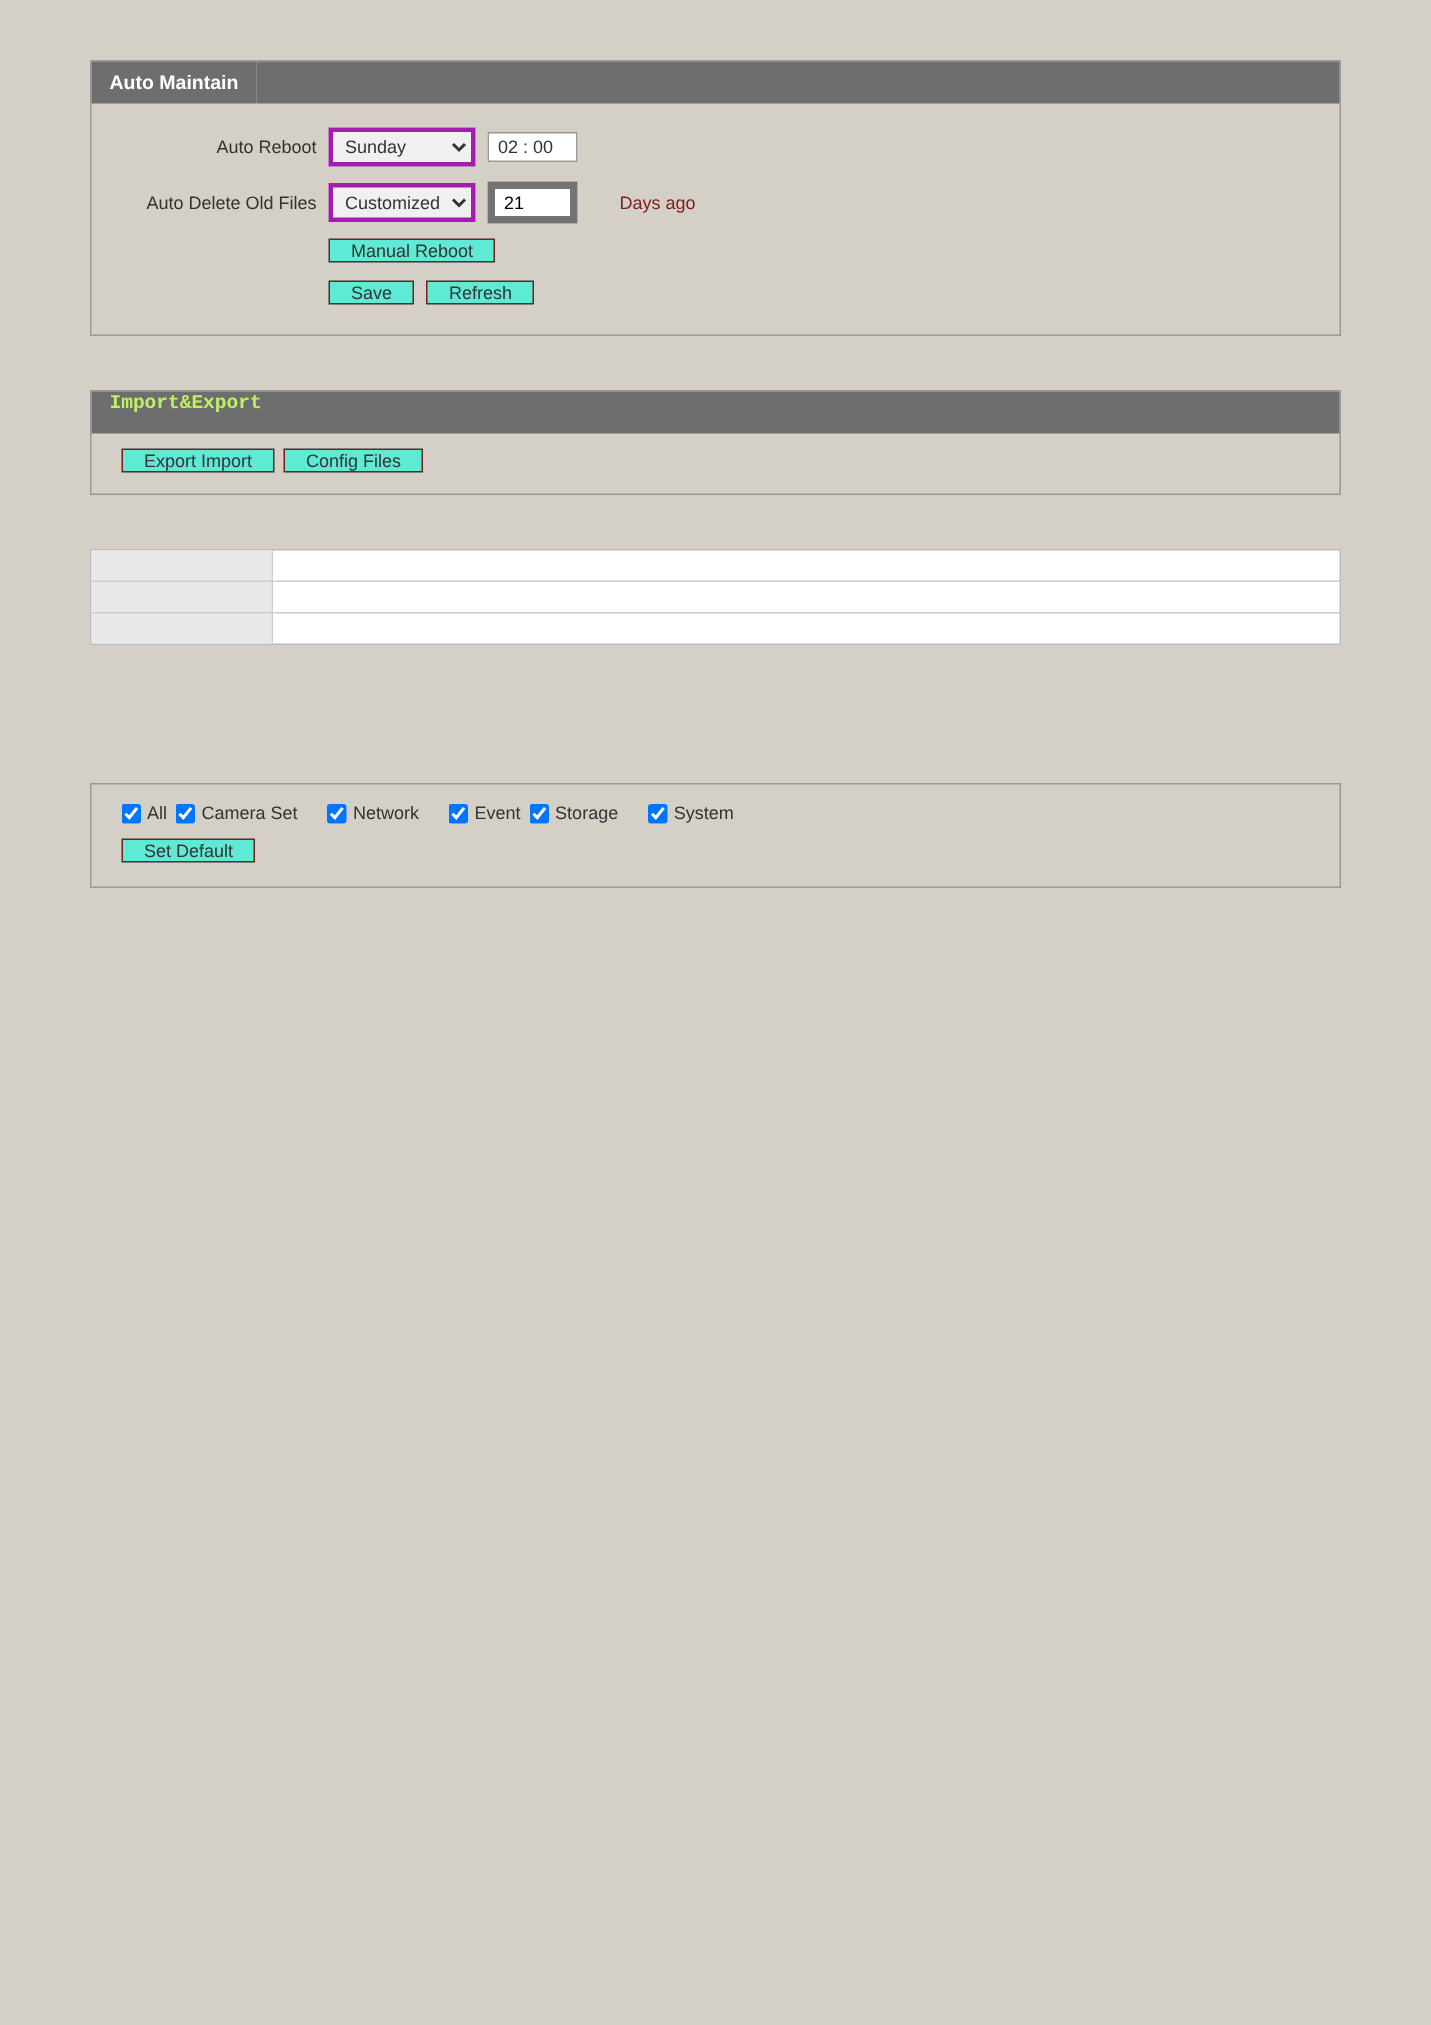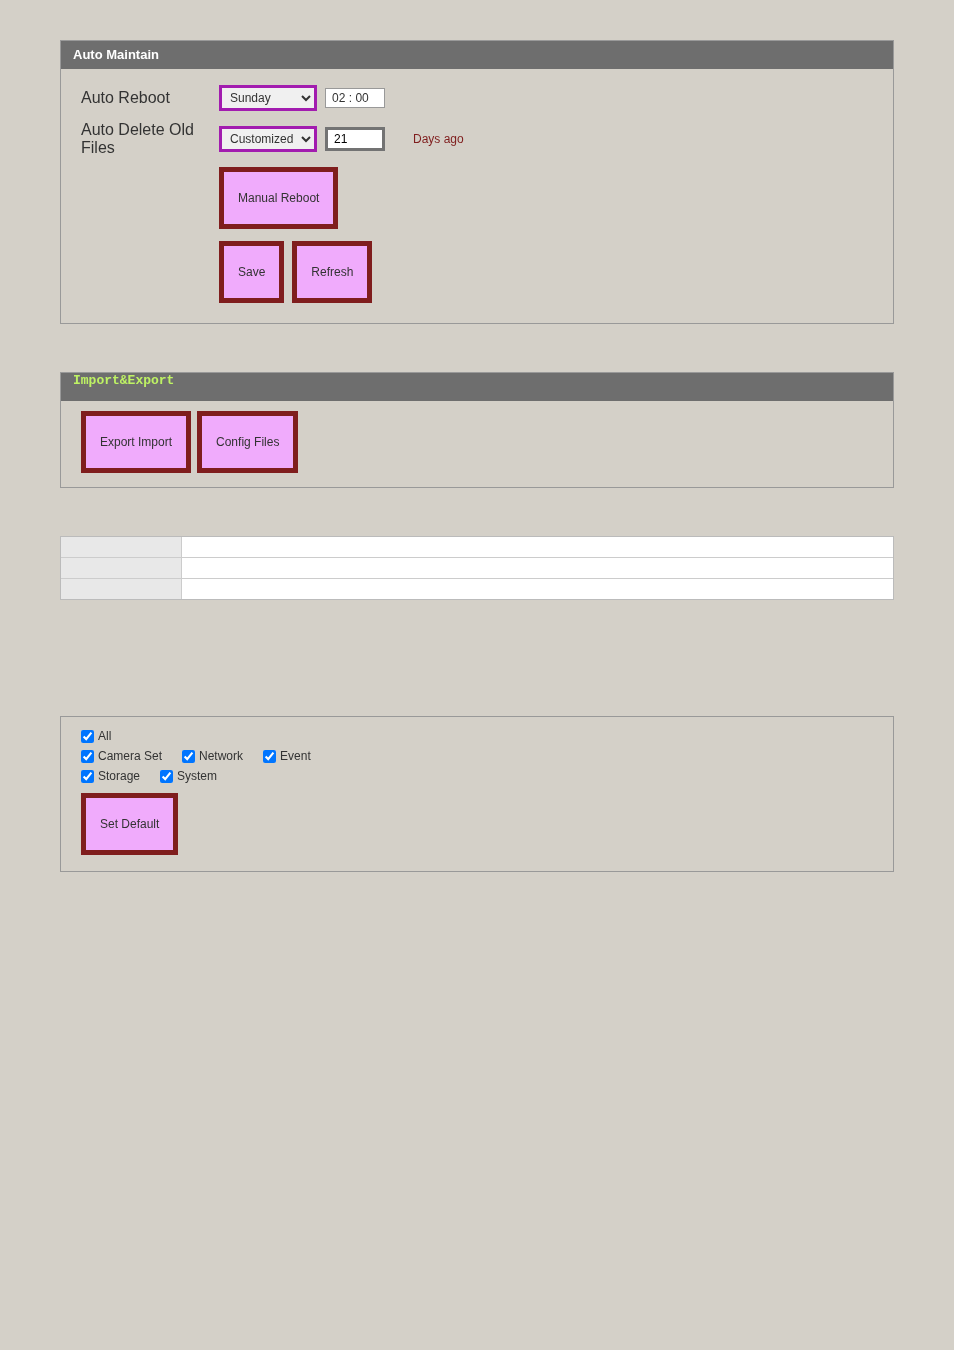--- a/index.html
+++ b/index.html
@@ -9,21 +9,21 @@
       font-size: 12px;
       color: #333;
       width: 954px;
       min-height: 1350px;
     }
 
     .page-wrapper {
       padding: 40px 60px;
       display: flex;
       flex-direction: column;
-      gap: 48px;
+      gap: 36px;
     }
 
     
     .section-panel {
       background: #d4d0c8;
       border: 1px solid #999;
     }
 
     .section-header {
       background: #6e6e6e;
@@ -40,23 +40,23 @@
     
     .form-row {
       display: flex;
       align-items: center;
       margin-bottom: 10px;
       gap: 8px;
     }
 
     .form-label {
       width: 130px;
-      text-align: left;
-      color: #333;
-      font-size: 16px;
+      text-align: right;
+      color: #333;
+      font-size: 12px;
     }
 
     select {
       background: #f0f0f0;
       border: 3px solid #a21caf;
       padding: 2px 4px;
       font-size: 12px;
       color: #333;
     }
 
@@ -64,37 +64,37 @@
       background: #fff;
       border: 1px solid #999;
       padding: 2px 6px;
       font-size: 12px;
       width: 60px;
       display: inline-block;
     }
 
     .days-input {
       background: #fff;
-      border: 3px solid #737373;
+      border: 5px solid #737373;
       padding: 2px 6px;
       font-size: 12px;
       width: 60px;
       display: inline-block;
     }
 
     .days-label {
       color: #7f1d1d;
       font-size: 12px;
       margin-left: 20px;
     }
 
     .btn {
-      background: #f0abfc;
-      border: 5px solid #7f1d1d;
-      padding: 19px 14px;
+      background: #5eead4;
+      border: 1px solid #7f1d1d;
+      padding: 0 14px;
       font-size: 12px;
       cursor: pointer;
       color: #333;
     }
 
     .manual-reboot-row {
       margin-bottom: 12px;
       padding-left: 138px;
     }
 
@@ -171,21 +171,21 @@
       min-width: 80px;
       display: inline-block;
     }
 
     .default-body {
       padding: 12px 20px 16px 20px;
     }
 
     .checkbox-group {
       display: flex;
-      flex-direction: column;
+      flex-direction: row;
       gap: 6px;
       margin-bottom: 10px;
     }
 
     .checkbox-row {
       display: flex;
       align-items: center;
       gap: 20px;
     }
 

